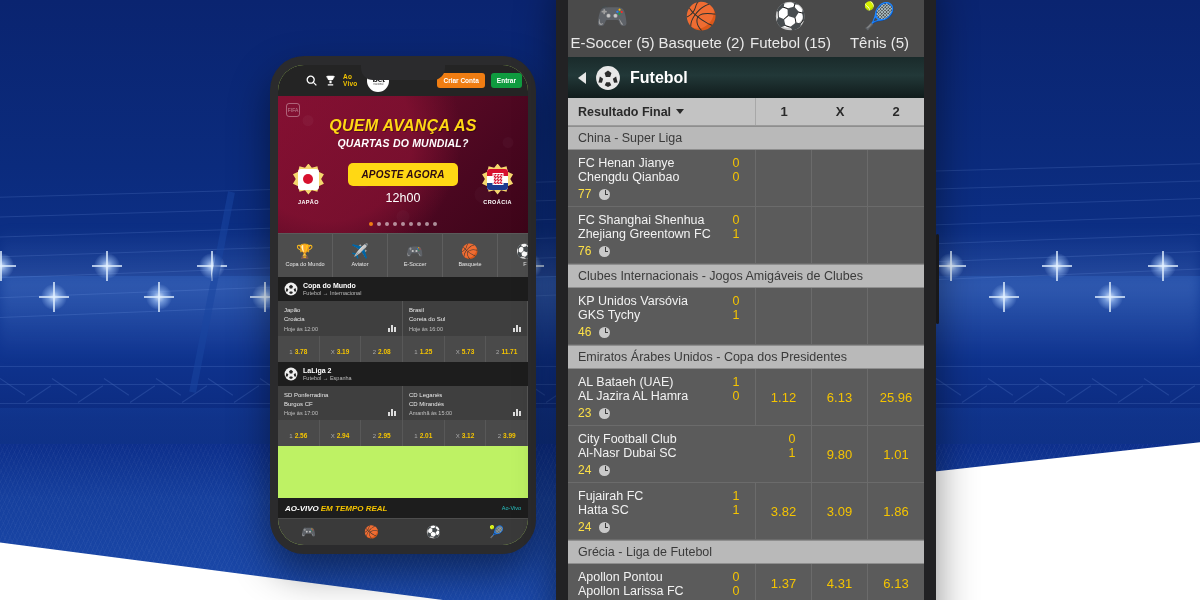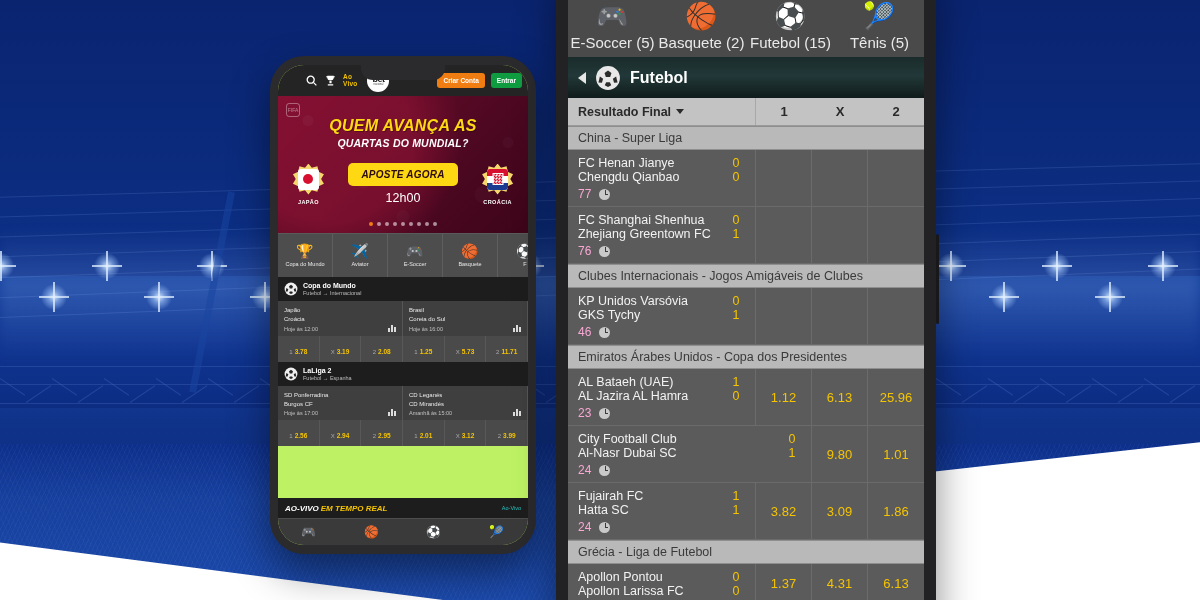--- a/index.html
+++ b/index.html
@@ -315,21 +315,21 @@
   .rp-list { flex:1; overflow:hidden; background:#5b5b5b; }
   .rp-group {
     background:#b9b9b9; color:#3a3a3a; font-size:12.5px;
     padding:4px 10px; border-top:1px solid #8e8e8e; border-bottom:1px solid #8e8e8e;
   }
   .rp-match { display:flex; background:#5b5b5b; border-bottom:1px solid #6b6b6b; }
   .rp-m-left { flex:1; padding:6px 8px 5px 10px; border-right:1px solid #6b6b6b; }
   .rp-m-line { display:flex; align-items:center; }
   .rp-m-line .nm { color:#f2f2f2; font-size:12.5px; flex:1; white-space:nowrap; }
   .rp-m-line .sc { color:#f5c400; font-size:12.5px; width:22px; text-align:center; }
-  .rp-m-min { color:#f9a8d4; font-size:12px; margin-top:3px; display:flex; align-items:center; gap:8px; }
+  .rp-m-min { color:#fde047; font-size:12px; margin-top:3px; display:flex; align-items:center; gap:8px; }
   .clock {
     width:11px; height:11px; border-radius:50%; background:#c9c9c9;
     position:relative; display:inline-block;
   }
   .clock::before, .clock::after {
     content:""; position:absolute; background:#3a3a3a; left:50%; top:50%;
   }
   .clock::before { width:1px; height:4px; margin:-4px 0 0 0; }
   .clock::after  { width:3px; height:1px; margin:0 0 0 0; }
   .rp-odd {

